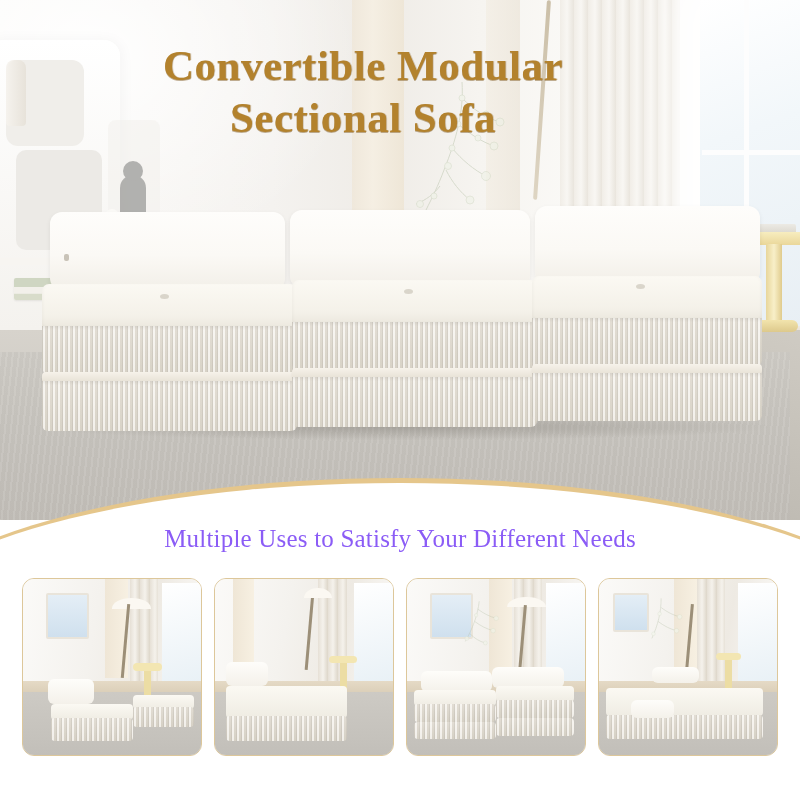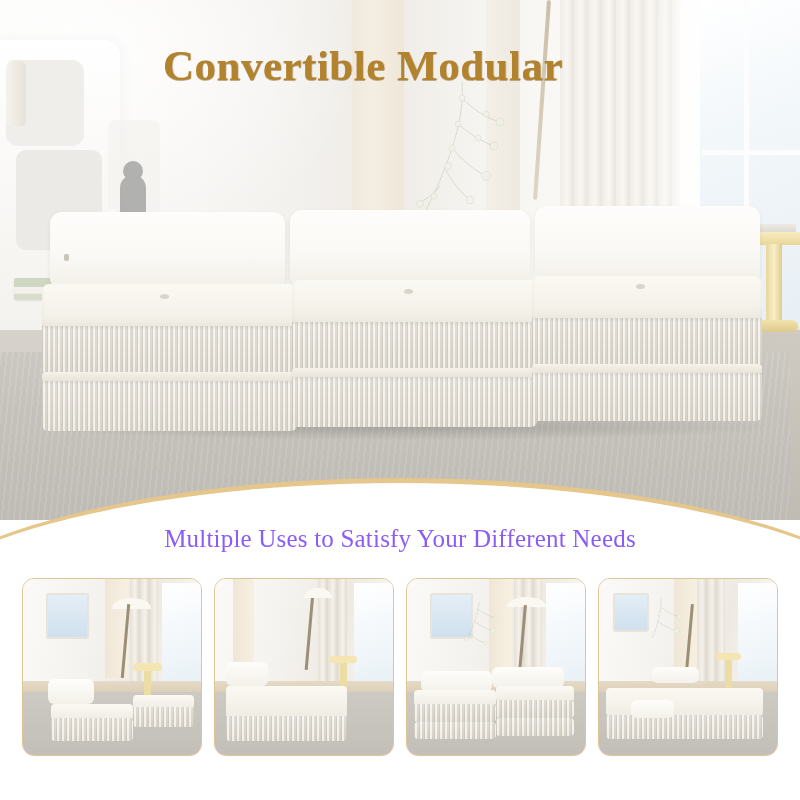--- a/index.html
+++ b/index.html
@@ -304,20 +304,21 @@
       <div class="ledge lg3"></div>
 
       <div class="pleat pl-lo1"></div>
       <div class="pleat pl-lo2"></div>
       <div class="pleat pl-lo3"></div>
     </div>
   </div>
 
   <div class="title-wrap">
     <div class="title-line">Convertible Modular</div>
+    <div class="title-line">Sectional Sofa</div>
   </div>
 
   <div class="arc"></div>
 
   <div class="subtitle">Multiple Uses to Satisfy Your Different Needs</div>
 
   <div class="thumbs">
 
     <div class="thumb">
       <div class="t-wall"></div>

